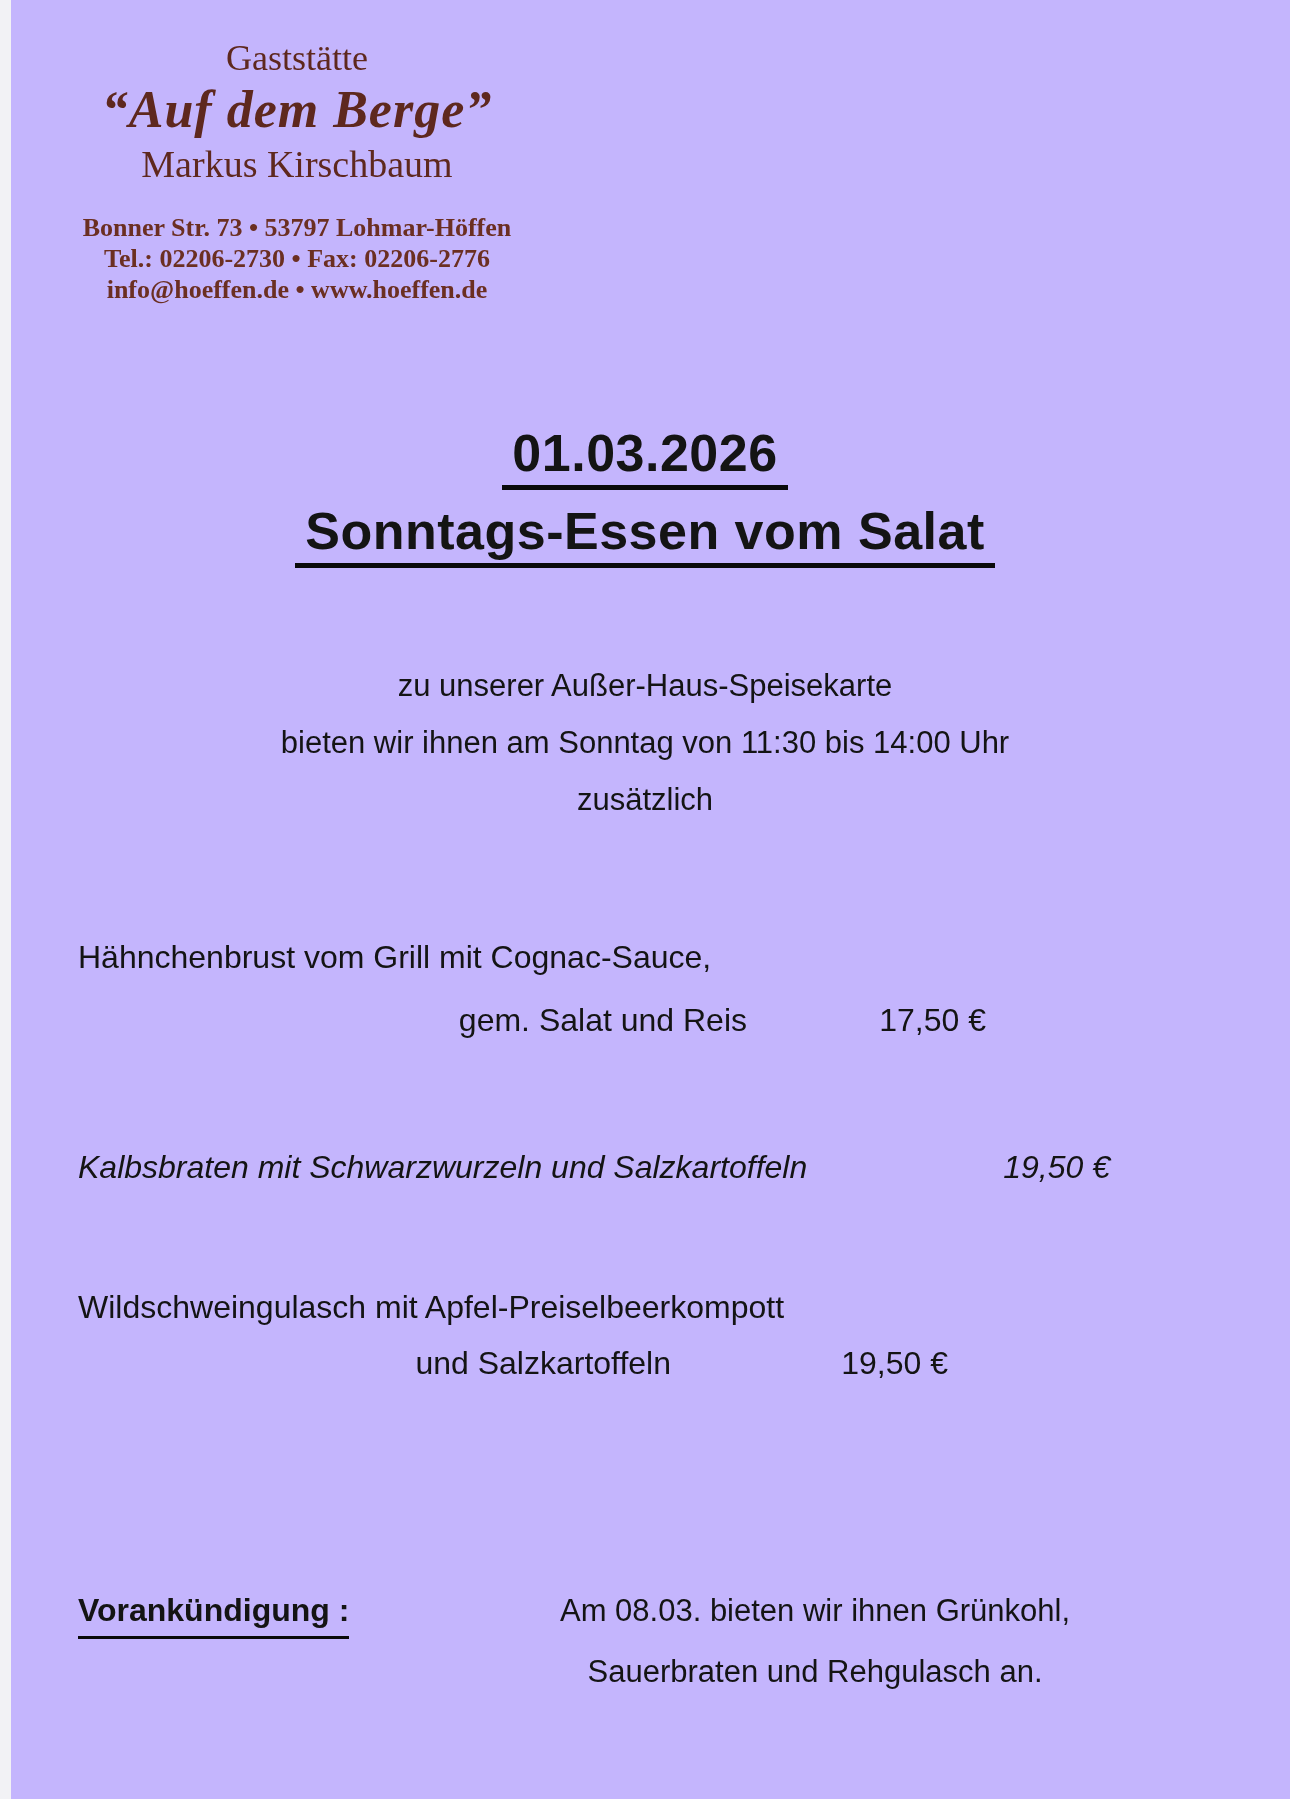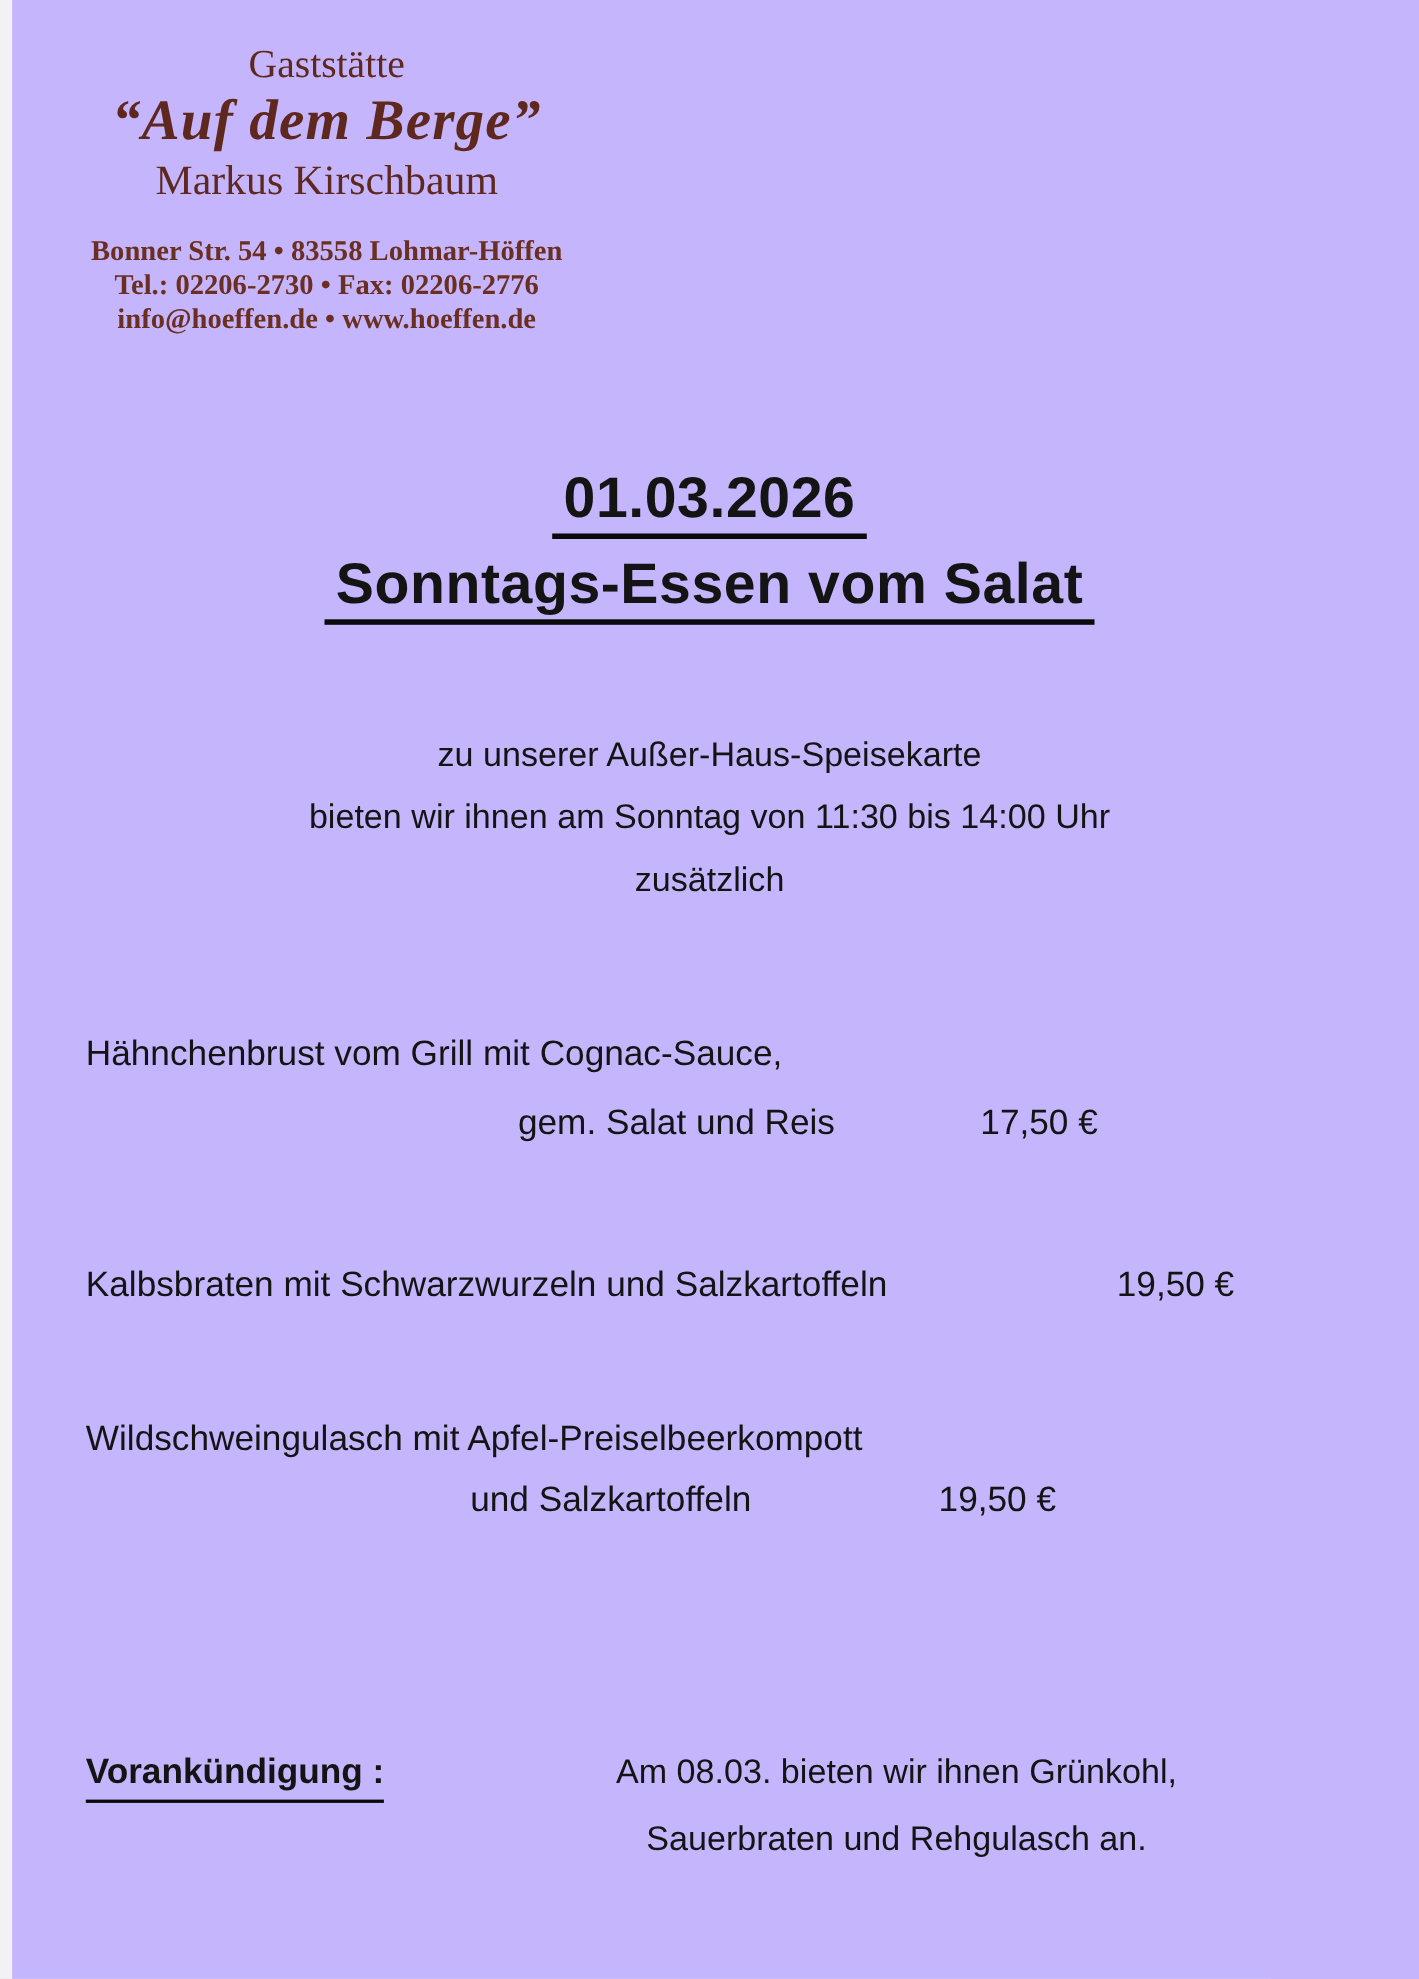--- a/index.html
+++ b/index.html
@@ -59,26 +59,26 @@
     position: absolute;
     top: 657px; left: 0; width: 100%;
     text-align: center;
     font-size: 31px;
     line-height: 57px;
   }
 
   
   .menu-item {
     position: absolute;
-    left: 78px; right: 168px;
+    left: 78px; right: 180px;
     font-size: 32px;
     line-height: 42px;
   }
   .mi-1 { top: 936px; }
-  .mi-2 { top: 1146px; }
+  .mi-2 { top: 1146px; font-style: italic; }
   .mi-3 { top: 1286px; }
   .dish-row { display: flex; }
   .dish-main { flex: 1; }
   .dish-cont { flex: 1; text-align: right; }
   .cont-1 { padding-right: 124px; margin-top: 21px; }
   .cont-3 { padding-right: 162px; margin-top: 14px; }
   .row-cont { display: flex; }
   .price {
     width: 115px;
     text-align: right;
@@ -109,21 +109,21 @@
 <body>
 
 <div class="page">
   <div class="edge-strip"></div>
 
   <div class="letterhead">
     <div class="lh-type">Gaststätte</div>
     <div class="lh-name">“Auf dem Berge”</div>
     <div class="lh-owner">Markus Kirschbaum</div>
     <div class="lh-contact">
-      <div>Bonner Str. 54 • 83558 Lohmar-Höffen</div>
+      <div>Bonner Str. 73 • 53797 Lohmar-Höffen</div>
       <div>Tel.: 02206-2730 • Fax: 02206-2776</div>
       <div>info@hoeffen.de • www.hoeffen.de</div>
     </div>
   </div>
 
   <div class="date-line">
     <span class="u-thick">01.03.2026</span>
   </div>
   <div class="heading-line">
     <span class="u-thick">Sonntags-Essen vom Salat</span>

